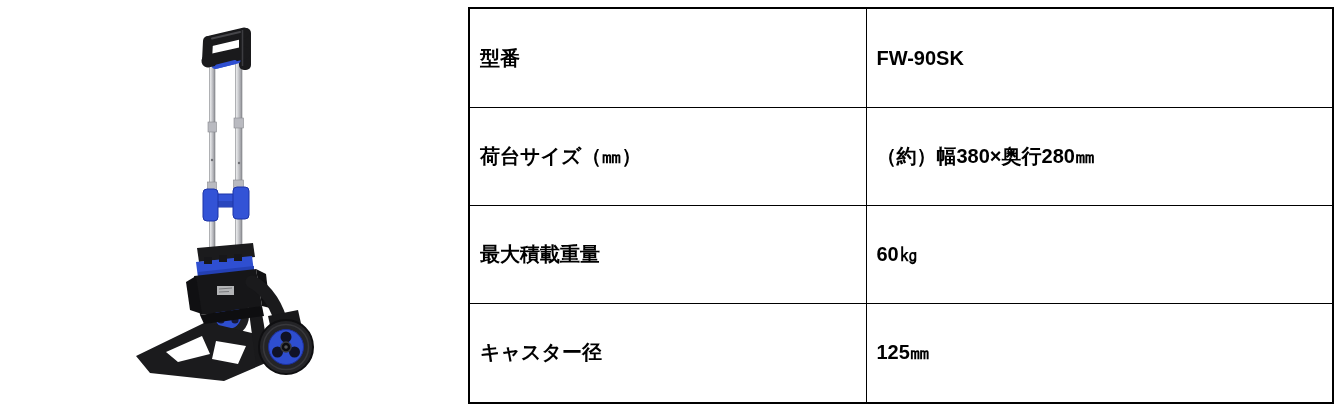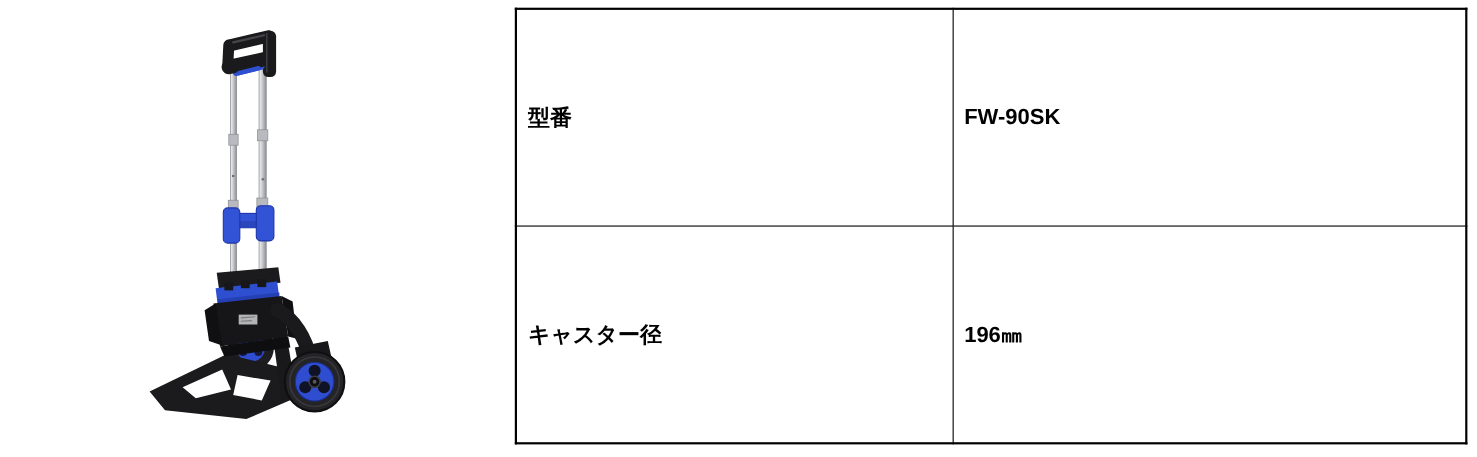--- a/index.html
+++ b/index.html
@@ -142,19 +142,27 @@
     <colgroup>
         <col class="c-label">
         <col>
       </colgroup>
     <tbody>
       <tr>
         <td>型番</td>
         <td>FW-90SK</td>
       </tr>
       <tr>
+        <td>荷台サイズ（㎜）</td>
+        <td>（約）幅380×奥行280㎜</td>
+      </tr>
+      <tr>
+        <td>最大積載重量</td>
+        <td>60㎏</td>
+      </tr>
+      <tr>
         <td>キャスター径</td>
-        <td>196㎜</td>
+        <td>125㎜</td>
       </tr>
     </tbody>
   </table>
 
 </div>
 
 </body></html>

